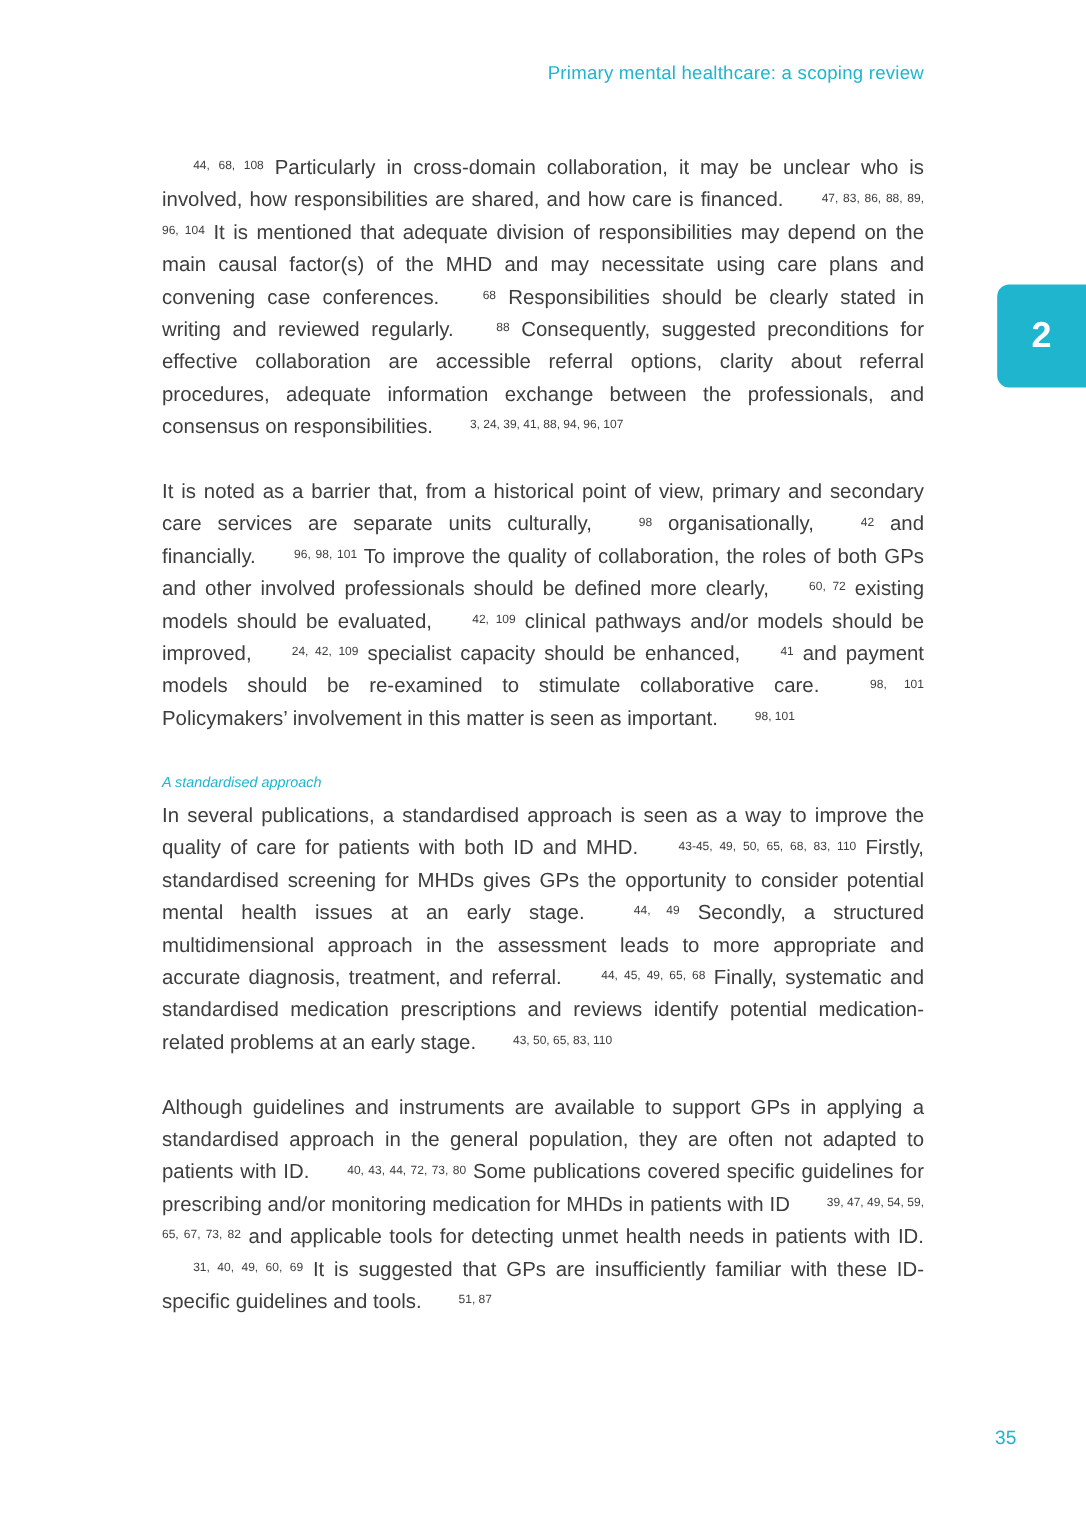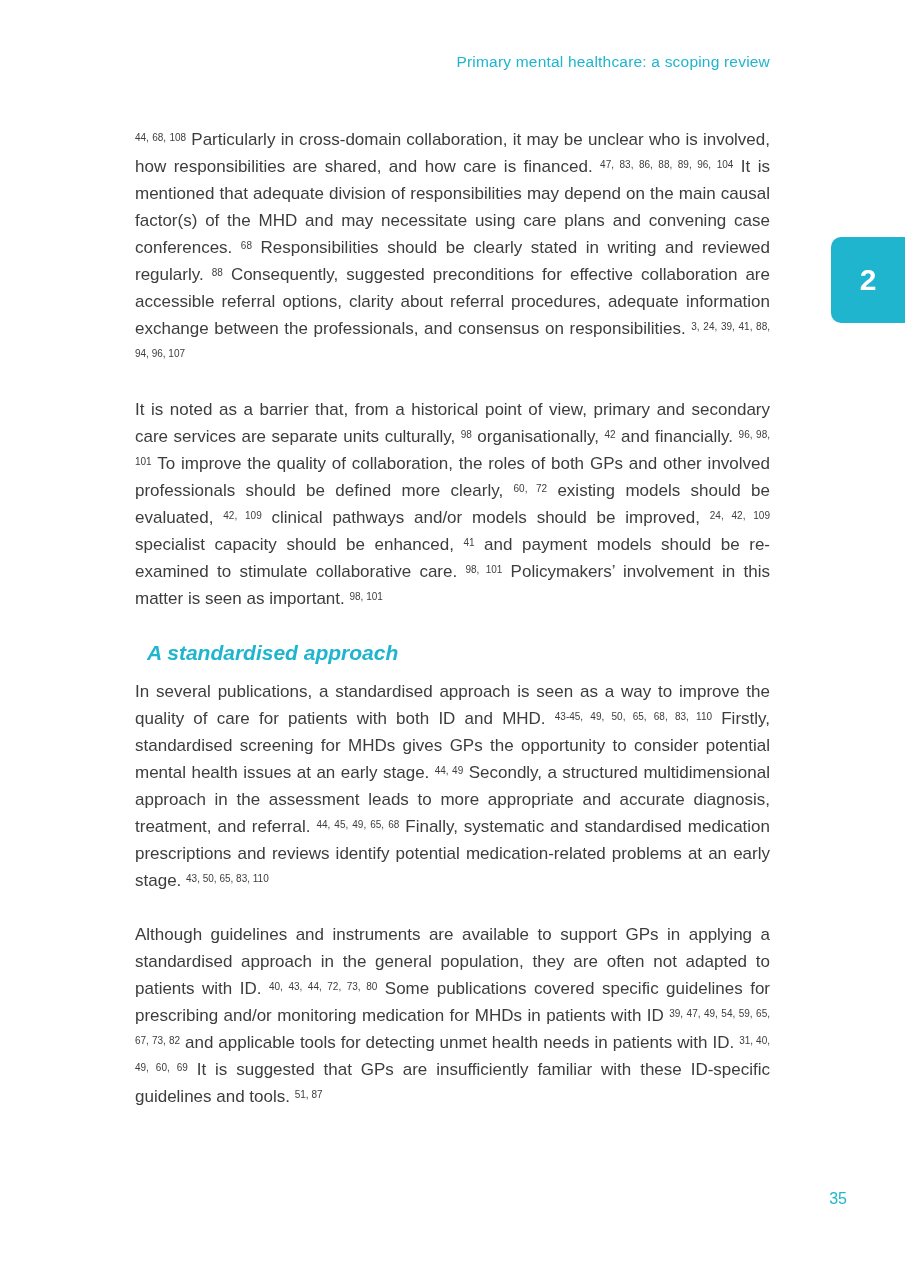--- a/index.html
+++ b/index.html
@@ -49,33 +49,34 @@
     top: 126px;
     left: 135px;
     width: 635px;
     color: var(--text, #3d3d3d);
     font-size: 17px;
     line-height: 27px;
     text-align: justify;
   }
   p.body-paragraph { margin: 0 0 27px 0; }
   h3.section-heading {
-    margin: 12px;
+    margin: 0;
     color: var(--accent, #1fb5ce);
-    font-size: 21px;
+    font-size: 12px;
     line-height: 27px;
     font-style: italic;
-    font-weight: bold;
+    font-weight: normal;
   }
   sup.citation {
     font-size: 10px;
     line-height: 0;
     vertical-align: baseline;
     position: relative;
     top: -0.45em;
+    margin-left: 26px;
   }
   .page-number {
     position: absolute;
     right: 58px;
     bottom: 72px;
     color: var(--accent, #1fb5ce);
     font-size: 16px;
   }
 </style>
 </head>

